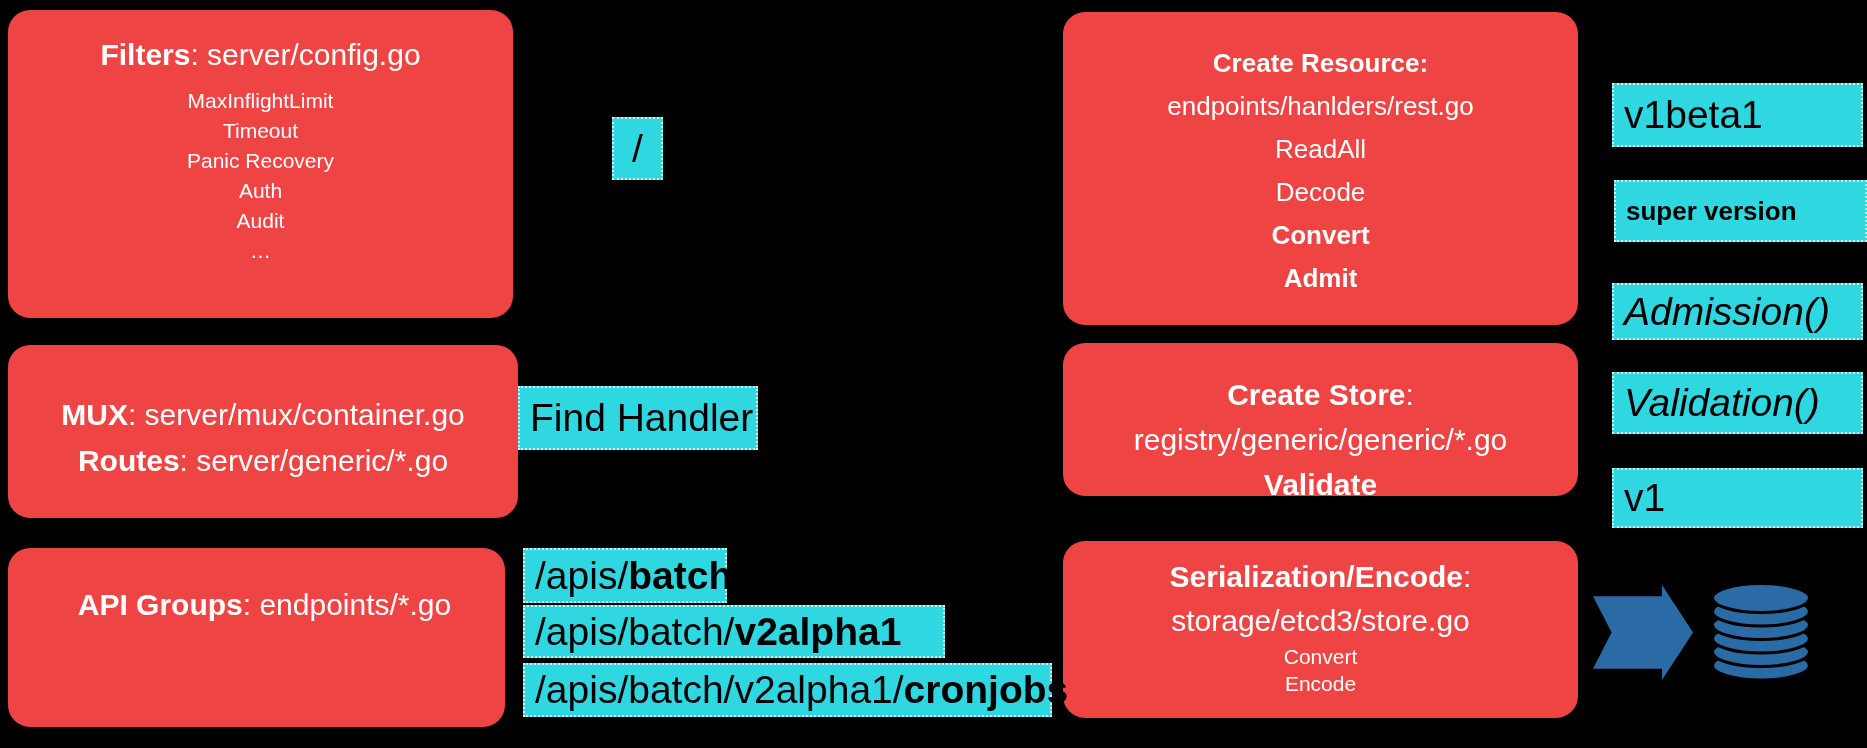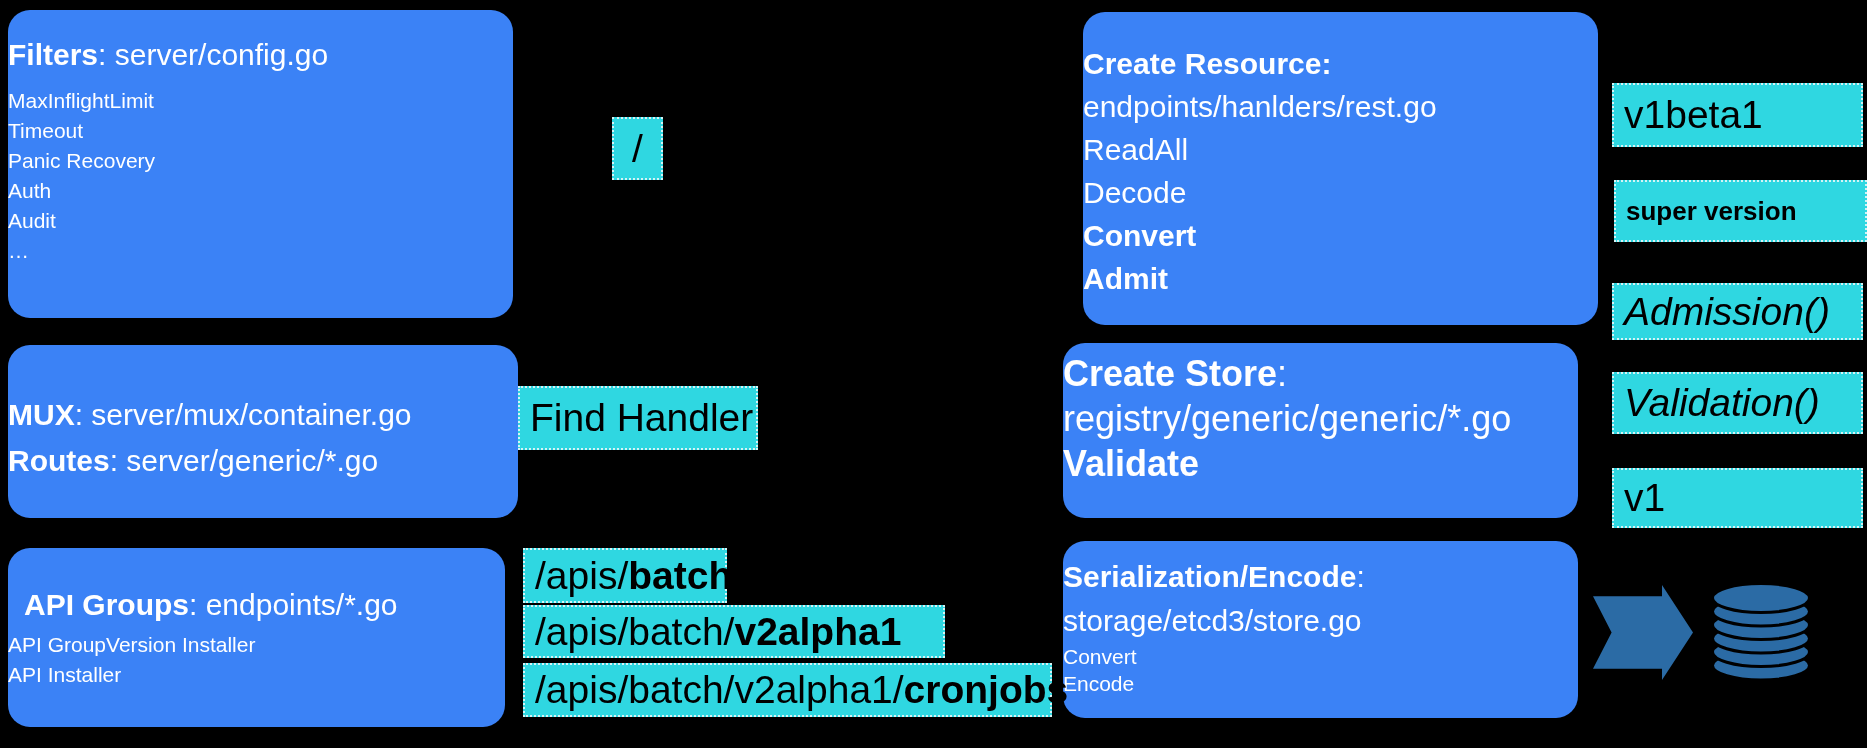--- a/index.html
+++ b/index.html
@@ -2,40 +2,40 @@
 <html><head>
 <meta charset="utf-8">
 <style>
   html,body { margin:0; padding:0; background:#000; }
   .stage {
     position:relative; width:1867px; height:748px; background:#000;
     font-family:"Liberation Sans", sans-serif; overflow:hidden;
   }
   
   .bluebox {
-    position:absolute; background:#3b82f6; border-radius:22px; color:#fff;
-    text-align:left; box-sizing:border-box;
+    position:absolute; background:#ef4444; border-radius:22px; color:#fff;
+    text-align:center; box-sizing:border-box;
   }
   .b  { font-weight:bold; }
 
   .box-filters { left:8px; top:10px; width:505px; height:308px; padding-top:26px; }
   .box-filters .title { font-size:30px; line-height:38px; }
   .box-filters .list  { margin-top:12px; font-size:21px; line-height:30px; }
 
   .box-mux { left:8px; top:345px; width:510px; height:173px; padding-top:47px;
              font-size:30px; line-height:46px; }
 
   .box-api { left:8px; top:548px; width:497px; height:179px; padding-top:39px; }
   .box-api .title { font-size:30px; line-height:36px;padding-left:16px; }
   .box-api .list  { margin-top:7px; font-size:21px; line-height:30px; }
 
   .box-cr  { left:1063px; top:12px;  width:515px; height:313px; padding-top:30px;
-             font-size:30px; line-height:43px;margin-left:20px; }
-  .box-cs  { left:1063px; top:343px; width:515px; height:175px; padding-top:8px;
-             font-size:36px; line-height:45px; }
+             font-size:26px; line-height:43px; }
+  .box-cs  { left:1063px; top:343px; width:515px; height:153px; padding-top:29px;
+             font-size:30px; line-height:45px; }
   .box-ser { left:1063px; top:541px; width:515px; height:177px; padding-top:14px; }
   .box-ser .big   { font-size:30px; line-height:44px; }
   .box-ser .small { font-size:21px; line-height:27px; }
 
   
   .chip {
     position:absolute; background:#2FD7E1; color:#000; box-sizing:border-box;
     border:2px dotted #d6f3f5; display:flex; align-items:center;
     font-size:39px; padding-left:10px; white-space:nowrap;
   }
@@ -72,24 +72,20 @@
     </div>
   </div>
 
   <div class="bluebox box-mux">
     <div><span class="b">MUX</span><span>: server/mux/container.go</span></div>
     <div><span class="b">Routes</span><span>: server/generic/*.go</span></div>
   </div>
 
   <div class="bluebox box-api">
     <div class="title"><span class="b">API Groups</span><span>: endpoints/*.go</span></div>
-    <div class="list">
-      <div>API GroupVersion Installer</div>
-      <div>API Installer</div>
-    </div>
   </div>
 
   <div class="bluebox box-cr">
     <div class="b">Create Resource:</div>
     <div>endpoints/hanlders/rest.go</div>
     <div>ReadAll</div>
     <div>Decode</div>
     <div class="b">Convert</div>
     <div class="b">Admit</div>
   </div>

